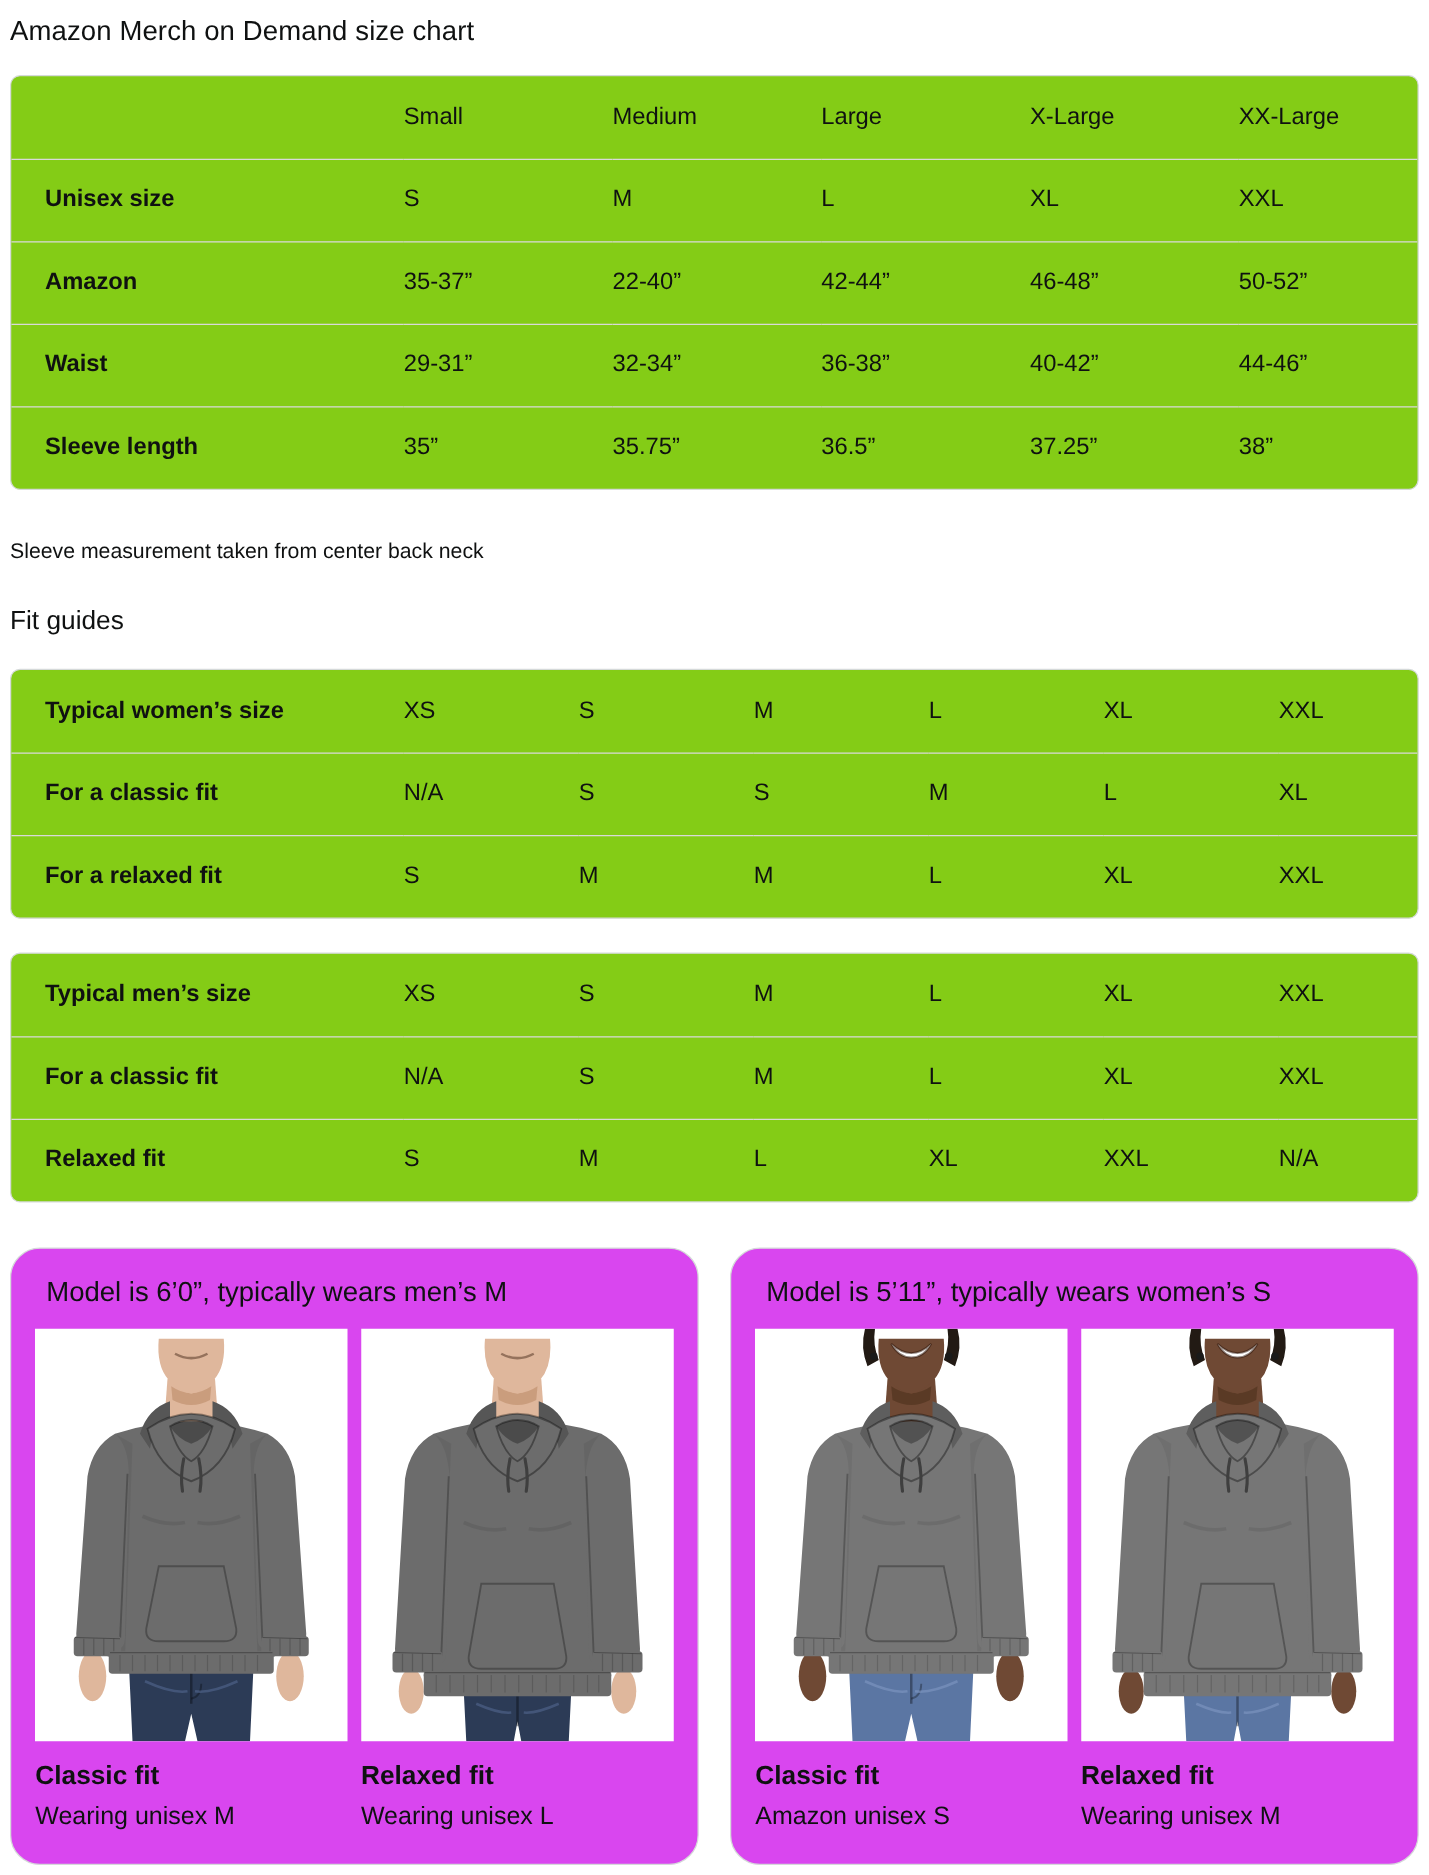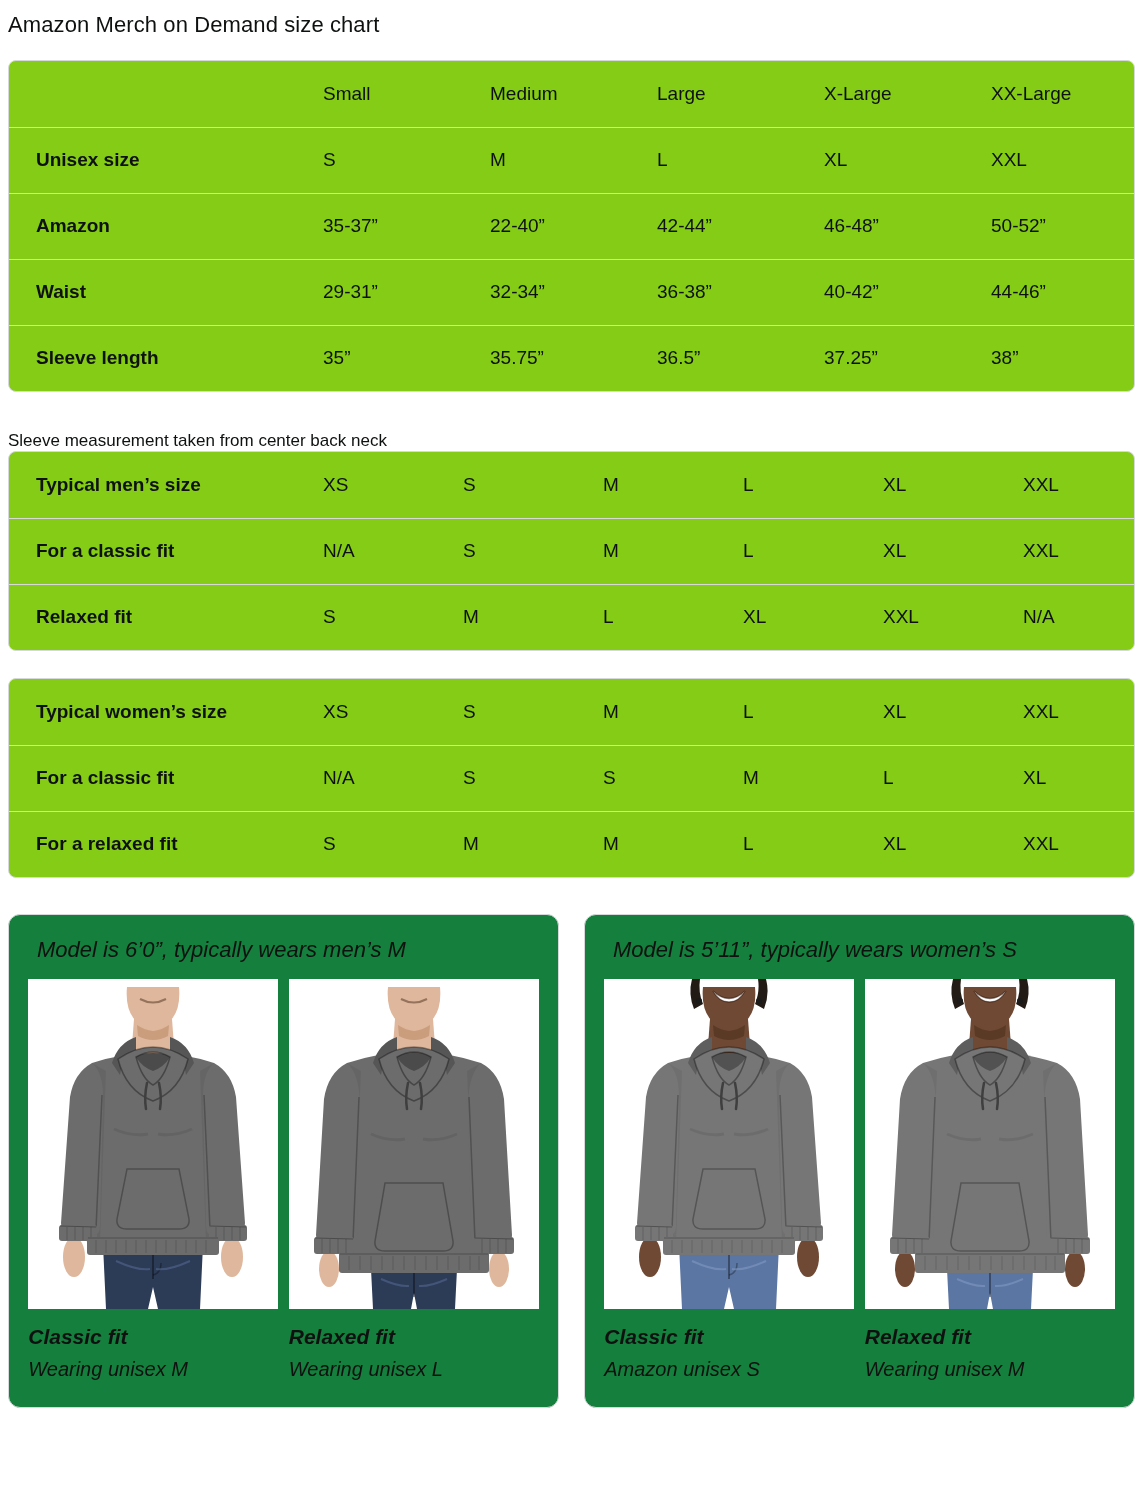--- a/index.html
+++ b/index.html
@@ -19,22 +19,22 @@
   }
   .tbl + .tbl { margin-top: 27px; }
   .tbl table { width: 100%; border-collapse: collapse; table-layout: fixed; font-size: 19px; }
   .tbl th, .tbl td { height: 66px; vertical-align: middle; text-align: left; padding: 0 4px 0 0; font-weight: 400; }
   .tbl tbody tr { border-top: 1px solid #d9d9d9; }
   .tbl.no-head tbody tr:first-child { border-top: 0; }
   .tbl th.lbl { font-weight: 700; padding-left: 27px; }
 
   .cards { display: flex; gap: 25px; margin-top: 36px; }
   .card {
-    flex: 1; border: 1px solid #d5d9d9; border-radius: 12px;
-    padding: 22px 14px 26px 14px; background: #15803d; font-style: italic;
+    flex: 1; border: 1px solid #d5d9d9; border-radius: 24px;
+    padding: 22px 14px 26px 14px; background: #d946ef;
   }
   .card h3 { font-size: 22px; font-weight: 400; margin: 0 0 16px 14px; }
   .figures { display: flex; justify-content: space-around; }
   figure { width: 250px; }
   figure svg.photo { display: block; width: 250px; height: 330px; background: #fff; }
   figcaption { text-align: left; }
   .fit-label { font-size: 21px; font-weight: 700; margin-top: 16px; }
   .wearing-label { font-size: 20px; margin-top: 9px; }
 
   
@@ -184,102 +184,103 @@
           <td>36.5”</td>
           <td>37.25”</td>
           <td>38”</td>
         </tr>
       </tbody>
     </table>
   </div>
 
   <p class="note">Sleeve measurement taken from center back neck</p>
 
+  <h2 class="section-heading">Fit guides</h2>
 
   <div class="tbl no-head">
     <table>
       <colgroup>
           <col style="width:314px">
           <col style="width:140px">
           <col style="width:140px">
           <col style="width:140px">
           <col style="width:140px">
           <col style="width:140px">
           <col>
         </colgroup>
       <tbody>
         <tr>
-          <th class="lbl">Typical men’s size</th>
+          <th class="lbl">Typical women’s size</th>
           <td>XS</td>
           <td>S</td>
           <td>M</td>
           <td>L</td>
           <td>XL</td>
           <td>XXL</td>
         </tr>
         <tr>
           <th class="lbl">For a classic fit</th>
           <td>N/A</td>
           <td>S</td>
-          <td>M</td>
-          <td>L</td>
-          <td>XL</td>
-          <td>XXL</td>
-        </tr>
-        <tr>
-          <th class="lbl">Relaxed fit</th>
-          <td>S</td>
-          <td>M</td>
-          <td>L</td>
-          <td>XL</td>
-          <td>XXL</td>
-          <td>N/A</td>
+          <td>S</td>
+          <td>M</td>
+          <td>L</td>
+          <td>XL</td>
+        </tr>
+        <tr>
+          <th class="lbl">For a relaxed fit</th>
+          <td>S</td>
+          <td>M</td>
+          <td>M</td>
+          <td>L</td>
+          <td>XL</td>
+          <td>XXL</td>
         </tr>
       </tbody>
     </table>
   </div>
 
   <div class="tbl no-head">
     <table>
       <colgroup>
           <col style="width:314px">
           <col style="width:140px">
           <col style="width:140px">
           <col style="width:140px">
           <col style="width:140px">
           <col style="width:140px">
           <col>
         </colgroup>
       <tbody>
         <tr>
-          <th class="lbl">Typical women’s size</th>
+          <th class="lbl">Typical men’s size</th>
           <td>XS</td>
           <td>S</td>
           <td>M</td>
           <td>L</td>
           <td>XL</td>
           <td>XXL</td>
         </tr>
         <tr>
           <th class="lbl">For a classic fit</th>
           <td>N/A</td>
           <td>S</td>
-          <td>S</td>
-          <td>M</td>
-          <td>L</td>
-          <td>XL</td>
-        </tr>
-        <tr>
-          <th class="lbl">For a relaxed fit</th>
-          <td>S</td>
-          <td>M</td>
-          <td>M</td>
-          <td>L</td>
-          <td>XL</td>
-          <td>XXL</td>
+          <td>M</td>
+          <td>L</td>
+          <td>XL</td>
+          <td>XXL</td>
+        </tr>
+        <tr>
+          <th class="lbl">Relaxed fit</th>
+          <td>S</td>
+          <td>M</td>
+          <td>L</td>
+          <td>XL</td>
+          <td>XXL</td>
+          <td>N/A</td>
         </tr>
       </tbody>
     </table>
   </div>
 
   <div class="cards">
 
     <section class="card">
       <h3>Model is 6’0”, typically wears men’s M</h3>
       <div class="figures">

